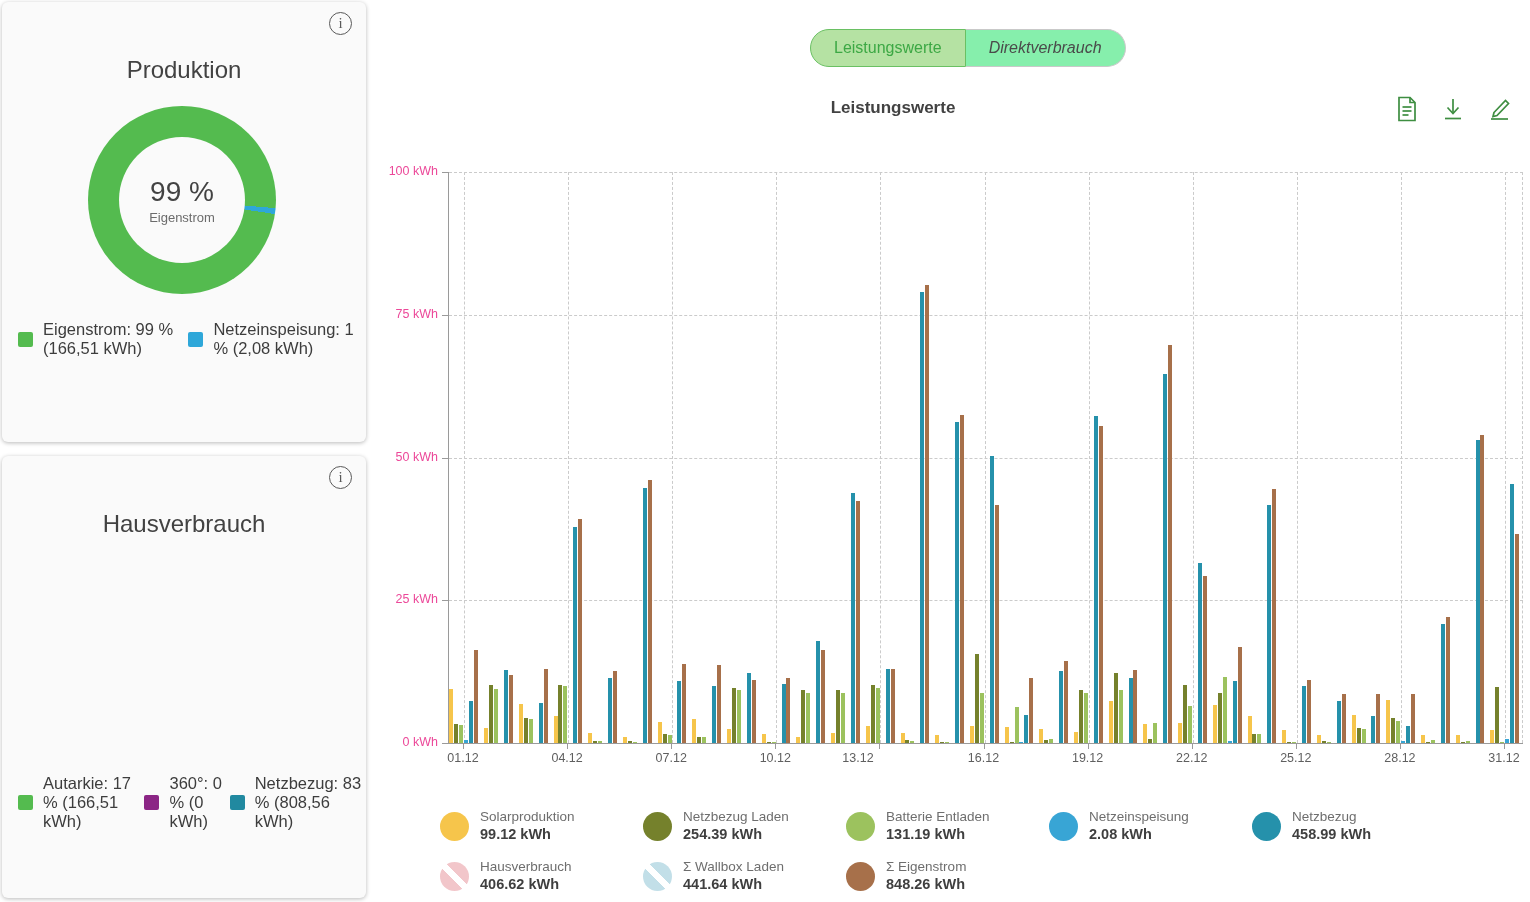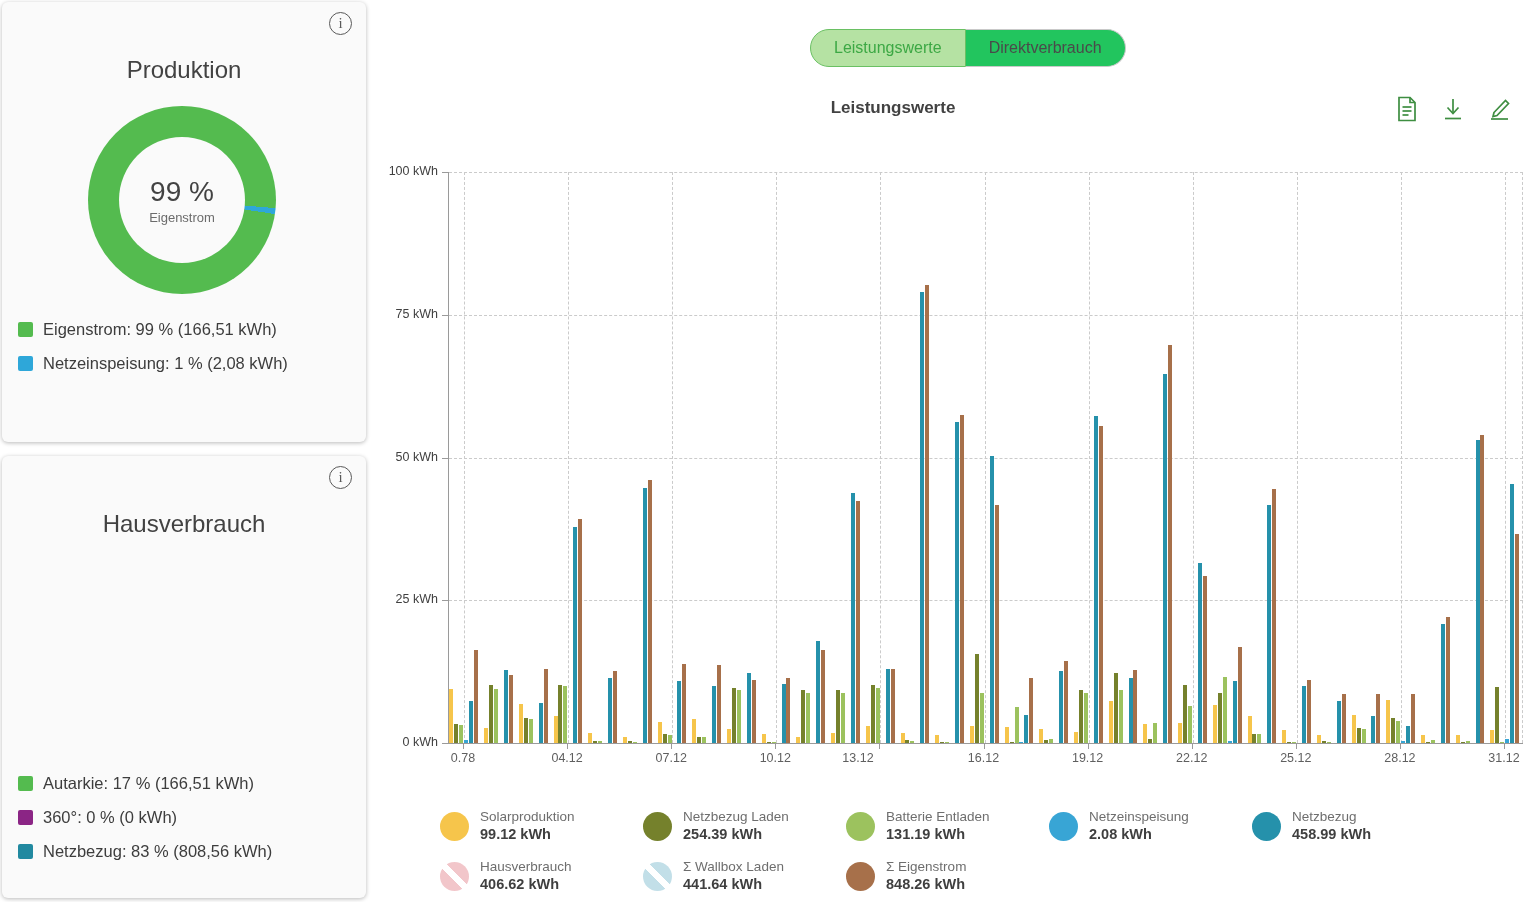--- a/index.html
+++ b/index.html
@@ -12,38 +12,38 @@
   .card-title{position:absolute;top:54px;left:0;width:100%;text-align:center;
               font-size:24px;color:#424242;}
   .info-icon{position:absolute;top:10px;right:14px;width:21px;height:21px;border:1.6px solid #595959;
              border-radius:50%;color:#595959;font-family:"Liberation Serif",serif;font-size:15px;
              display:flex;align-items:center;justify-content:center;cursor:pointer;}
   .donut{position:absolute;left:86px;top:104px;width:188px;height:188px;border-radius:50%;}
   .donut-hole{position:absolute;left:31px;top:31px;width:126px;height:126px;border-radius:50%;
               background:#fafafa;display:flex;flex-direction:column;align-items:center;justify-content:center;}
   .donut-val{font-size:28px;color:#424242;}
   .donut-sub{font-size:13px;color:#6b6b6b;margin-top:2px;}
-  .cardlegend{position:absolute;left:16px;top:318px;display:flex;flex-direction:column;gap:15px;}
+  .cardlegend{position:absolute;left:16px;top:318px;display:flex;flex-direction:row;}
   .cl-row{display:flex;align-items:center;gap:10px;font-size:16.5px;color:#3d3d3d;}
   .cl-sq{width:15px;height:15px;border-radius:2px;flex:0 0 15px;}
   
   .tabs{position:absolute;left:810px;top:29px;display:flex;height:38px;}
   .tab{display:flex;align-items:center;padding:0 23px;font-size:16px;box-sizing:border-box;cursor:pointer;}
   .tab.active{background:#b5e2a3;color:#3ca844;border:1px solid #6ac063;border-radius:19px 0 0 19px;}
-  .tab.inactive{background:#22c55e;color:#4a4a4a;border:1px solid #c9c9c9;border-left:none;border-radius:0 19px 19px 0;}
+  .tab.inactive{background:#86efac;color:#4a4a4a;border:1px solid #c9c9c9;border-left:none;border-radius:0 19px 19px 0;font-style:italic;}
   .chart-title{position:absolute;left:448px;top:98px;width:890px;text-align:center;
                font-size:17px;font-weight:bold;color:#424242;}
   .toolbar{position:absolute;right:18px;top:96px;display:flex;gap:24px;}
   .toolbar svg{cursor:pointer;}
   
   #plot{position:absolute;left:448px;top:172px;width:1074px;height:571px;
         border-left:1px solid #9a9a9a;border-bottom:1px solid #9a9a9a;}
   .hgrid{position:absolute;left:0;width:100%;height:0;border-top:1px dashed #cbcbcb;}
   .vgrid{position:absolute;top:0;height:100%;width:0;border-left:1px dashed #cbcbcb;}
-  .ylab{position:absolute;right:1092px;width:80px;text-align:right;font-size:12.5px;color:#404040;}
+  .ylab{position:absolute;right:1092px;width:80px;text-align:right;font-size:12.5px;color:#ec4899;}
   .xlab{position:absolute;width:60px;text-align:center;font-size:12.5px;color:#5f5f5f;top:751px;}
   .ytick{position:absolute;width:6px;height:0;border-top:1px solid #9a9a9a;left:442px;}
   .xtick{position:absolute;height:5px;width:0;border-left:1px solid #9a9a9a;top:744px;}
   .bar{position:absolute;bottom:0;width:4px;}
   
   .chartlegend{position:absolute;left:440px;top:806px;width:1080px;display:grid;
                grid-template-columns:repeat(5,203px);row-gap:10px;}
   .lg-item{display:flex;align-items:center;gap:11px;cursor:pointer;height:40px;}
   .lg-dot{width:29px;height:29px;border-radius:50%;flex:0 0 29px;}
   .lg-name{font-size:13.5px;color:#6e6e6e;line-height:1.25;}
@@ -304,21 +304,21 @@
       <div class="bar" style="left: 1026.5px; height: 302.63px; background: rgb(37, 145, 171);"></div>
       <div class="bar" style="left: 1031.45px; height: 308.34px; background: rgb(167, 112, 74);"></div>
       <div class="bar" style="left: 1041.4px; height: 12.562px; background: rgb(246, 197, 75);"></div>
       <div class="bar" style="left: 1046.35px; height: 55.958px; background: rgb(117, 129, 44);"></div>
       <div class="bar" style="left: 1051.3px; height: 1.142px; background: rgb(156, 194, 94);"></div>
       <div class="bar" style="left: 1056.25px; height: 3.997px; background: rgb(56, 165, 213);"></div>
       <div class="bar" style="left: 1061.2px; height: 258.663px; background: rgb(37, 145, 171);"></div>
       <div class="bar" style="left: 1066.15px; height: 208.986px; background: rgb(167, 112, 74);"></div>
     </div>
   <div id="xaxis-labels">
-      <div class="xlab" style="left: 433px;">0.78</div>
+      <div class="xlab" style="left: 433px;">01.12</div>
       <div class="xtick" style="left: 463px;"></div>
       <div class="xlab" style="left: 537.1px;">04.12</div>
       <div class="xtick" style="left: 567.1px;"></div>
       <div class="xlab" style="left: 641.2px;">07.12</div>
       <div class="xtick" style="left: 671.2px;"></div>
       <div class="xlab" style="left: 745.3px;">10.12</div>
       <div class="xtick" style="left: 775.3px;"></div>
       <div class="xlab" style="left: 828px;">13.12</div>
       <div class="xtick" style="left: 879.4px;"></div>
       <div class="xlab" style="left: 953.5px;">16.12</div>

